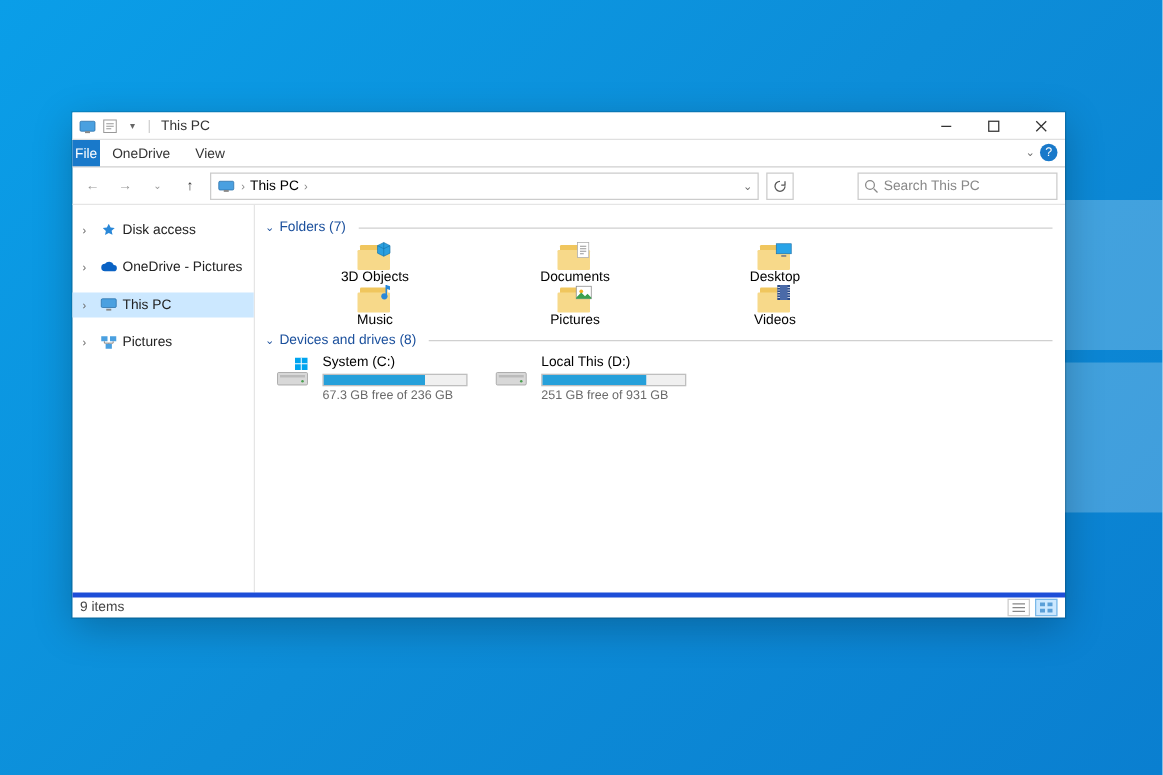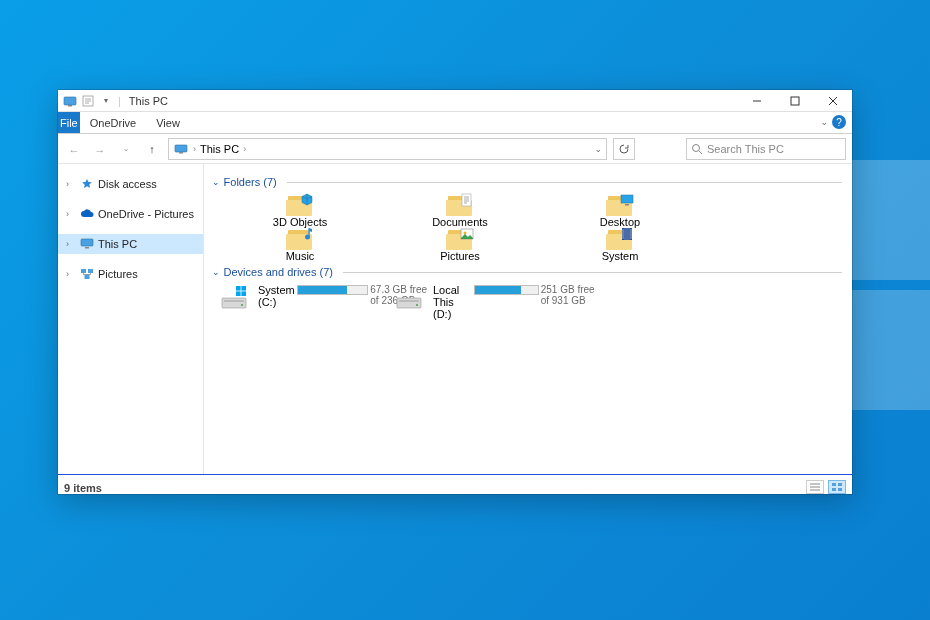--- a/index.html
+++ b/index.html
@@ -273,46 +273,45 @@
     gap: 8px;
     align-items:flex-start;
   }
   .drive-icon {
     width: 30px;
     height: 26px;
     margin-top:2px;
   }
   .drive-info {
     display:flex;
-    flex-direction:row;
+    flex-direction:column;
     gap:2px;
   }
   .drive-bar {
     width: 116px;
     height: 10px;
     border: 1px solid #bfbfbf;
     background:#f0f0f0;
     margin-top:1px;
   }
   .drive-fill {
     height:100%;
   }
   .subtext {
     color:#6a6a6a;
     font-size:10px;
   }
   .statusbar {
     height: 20px;
-    border-top: 1px solid #1d4ed8;
-    display: flex;
-    align-items: flex-end;
+    border-top: 4px solid #1d4ed8;
+    display: flex;
+    align-items: center;
     padding: 0 6px;
     font-size: 11px;
     color:#444;
-    font-weight:bold;
   }
   .status-right {
     margin-left:auto;
     display:flex;
     gap:4px;
   }
   .view-toggle {
     width:18px;height:14px;
     border:1px solid #ccc;
     display:flex;align-items:center;justify-content:center;
@@ -524,27 +523,27 @@
             <div class="folder-icon">
               <div class="back"></div>
               <div class="front"></div>
               <div class="overlay"><svg width="16" height="16">
                   <rect x="3" y="2" width="10" height="12" fill="#4a6aa8"></rect>
                   <rect x="3" y="2" width="2" height="12" fill="#2a4a88"></rect>
                   <rect x="11" y="2" width="2" height="12" fill="#2a4a88"></rect>
                   <path d="M3 4h2M3 6h2M3 8h2M3 10h2M3 12h2M11 4h2M11 6h2M11 8h2M11 10h2M11 12h2" stroke="#fff" stroke-width="0.6"></path>
                 </svg></div>
             </div>
-            <span>System</span>
+            <span>Videos</span>
           </div>
         </div>
 
       <div class="group-header" style="margin-top:4px;">
         <span style="color:#1a4f9c;font-size:9px;">⌄</span>
-        <span>Devices and drives (7)</span>
+        <span>Devices and drives (8)</span>
         <span class="line"></span>
       </div>
 
       <div class="drive-grid" id="drive-grid">
           <div class="drive-item">
             <div class="drive-icon"><svg width="30" height="26">
                 <rect x="2" y="12" width="24" height="10" rx="1" fill="#d8d8d8" stroke="#999" stroke-width="0.6"></rect>
                 <rect x="4" y="14" width="20" height="2" fill="#bbb"></rect>
                 <circle cx="22" cy="19" r="1" fill="#4aa050"></circle>
                 <rect x="16" y="0" width="10" height="10" fill="#00a4ef"></rect>

